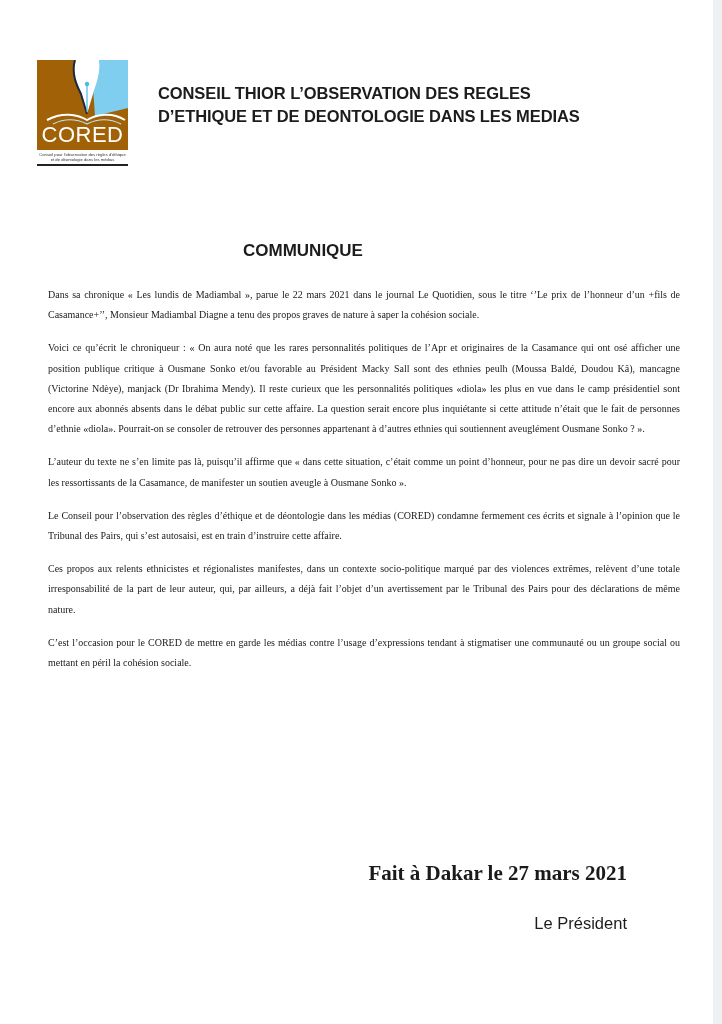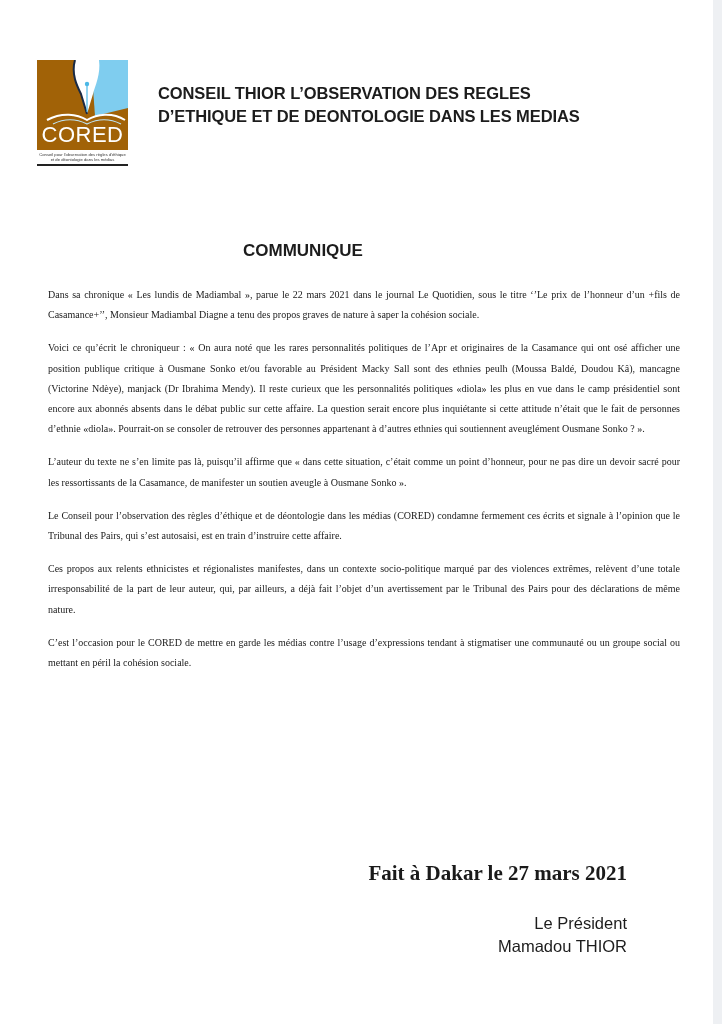--- a/index.html
+++ b/index.html
@@ -97,14 +97,13 @@
   <p>L’auteur du texte ne s’en limite pas là, puisqu’il affirme que «  dans cette situation, c’était comme un point d’honneur, pour ne pas dire un devoir sacré pour les ressortissants de la Casamance, de manifester un soutien aveugle à Ousmane Sonko ».</p>
   <p>Le Conseil pour l’observation des règles d’éthique et de déontologie dans les médias (CORED) condamne fermement ces écrits et signale à l’opinion que le Tribunal des Pairs, qui s’est autosaisi, est en train d’instruire cette affaire.</p>
   <p>Ces propos aux relents ethnicistes et régionalistes manifestes, dans un contexte socio-politique marqué par des violences extrêmes, relèvent d’une totale irresponsabilité de la part de leur auteur, qui, par ailleurs, a déjà fait l’objet d’un avertissement par le Tribunal des Pairs pour des déclarations de même nature.</p>
   <p>C’est l’occasion pour le CORED de mettre en garde les médias contre l’usage d’expressions tendant à stigmatiser une communauté ou un groupe social ou mettant en péril la cohésion sociale.</p>
 </div>
 
 <div class="signature-place">Fait à Dakar le 27 mars 2021</div>
 
 <div class="signature-block">
   <div>Le Président</div>
-  <div>Mamadou THIOR</div>
 </div>
 
 </body></html>

